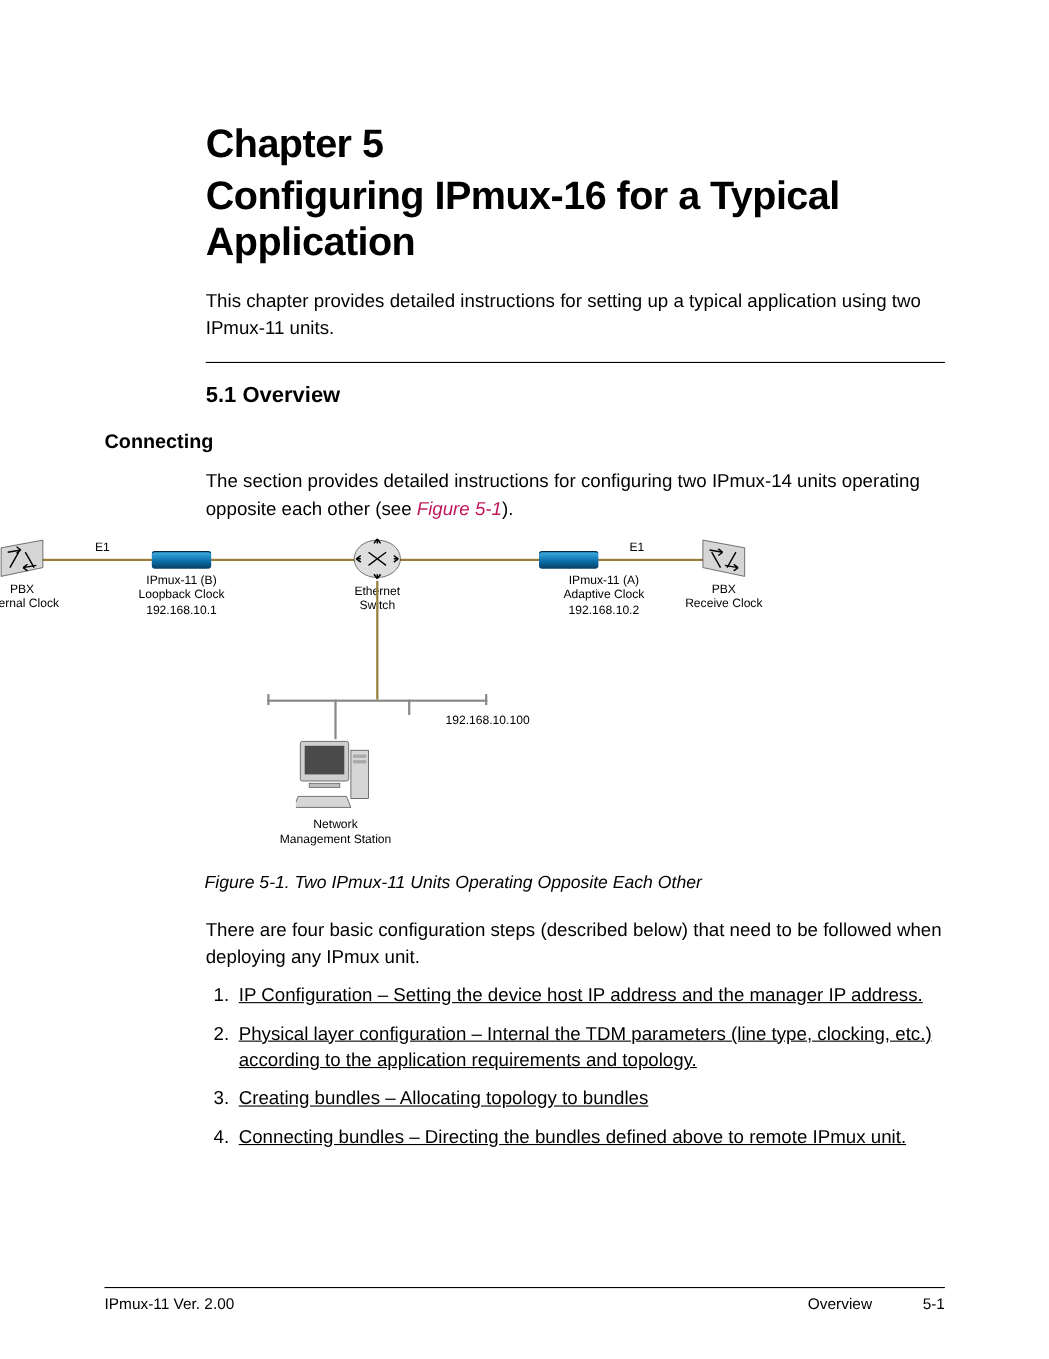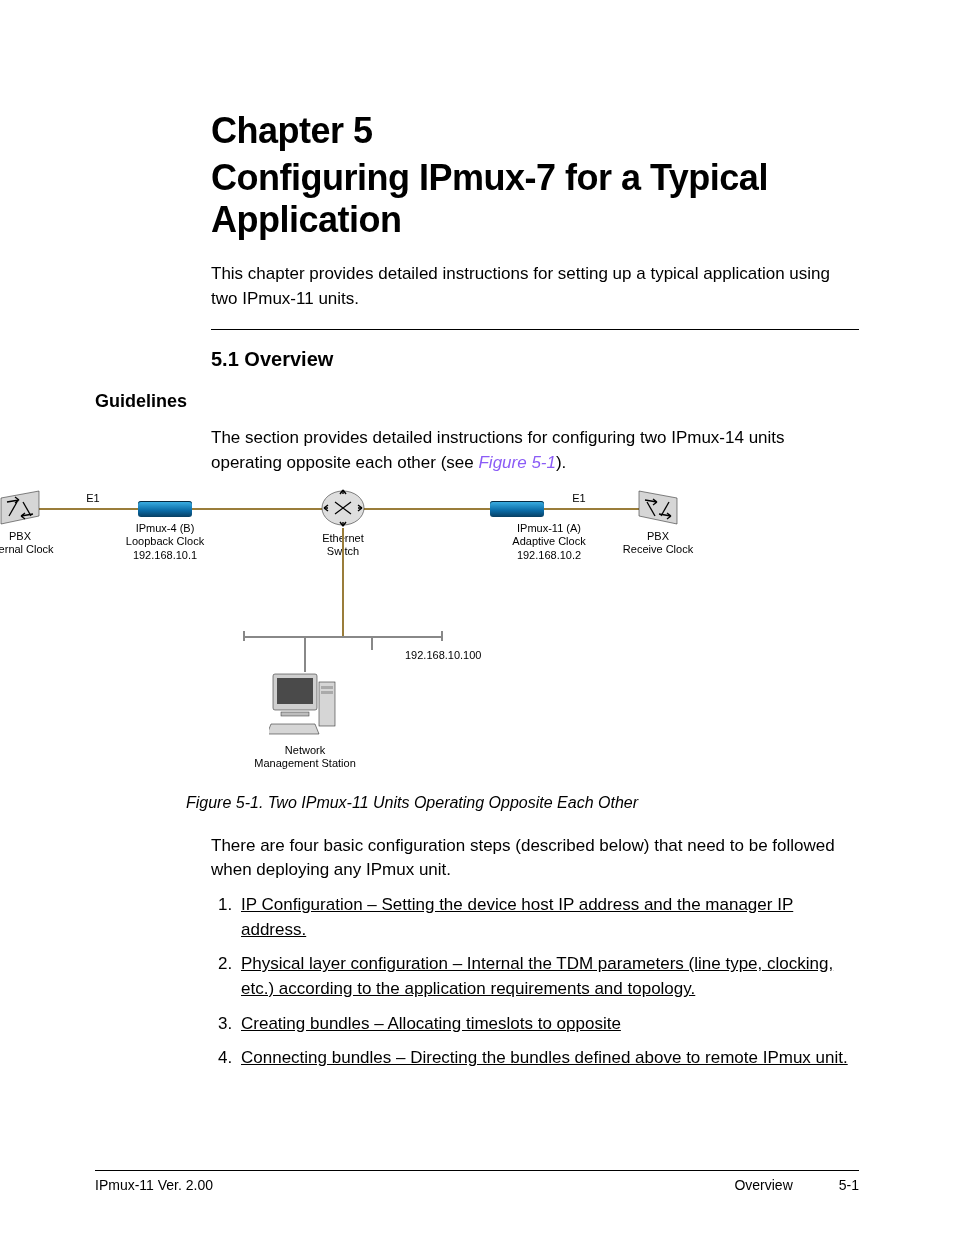--- a/index.html
+++ b/index.html
@@ -10,21 +10,21 @@
     color: #000;
   }
   .page {
     width: 954px;
     height: 1235px;
     box-sizing: border-box;
     padding: 110px 95px 40px 95px;
     position: relative;
   }
   .content {
-    margin-left: 116px;
+    margin-left: 92px;
   }
   h1.chapter {
     font-size: 36px;
     font-weight: 700;
     margin: 0 0 6px 0;
     line-height: 1.15;
     letter-spacing: -0.5px;
   }
   h1.title {
     font-size: 36px;
@@ -53,21 +53,21 @@
     font-weight: 700;
     margin: 0 0 14px 0;
     margin-left: 0;
   }
   .body-text {
     font-size: 17px;
     line-height: 1.45;
     margin: 0 0 10px 0;
   }
   a.figref {
-    color: #8b5cf6;
+    color: #be185d;
     font-style: italic;
     text-decoration: none;
   }
   .figure-wrap {
     margin: 8px 0 8px -130px;
     width: calc(100% + 130px);
   }
   .figure-caption {
     text-align: center;
     font-style: italic;
@@ -171,27 +171,27 @@
     transform: translateX(-50%);
   }
 </style>
 </head>
 <body>
 
 <div class="page">
 
   <div class="content">
     <h1 class="chapter">Chapter 5</h1>
-    <h1 class="title">Configuring IPmux-7 for a Typical Application</h1>
+    <h1 class="title">Configuring IPmux-16 for a Typical Application</h1>
     <p class="intro">This chapter provides detailed instructions for setting up a typical application using two IPmux-11 units.</p>
     <hr class="rule">
     <h2 class="section">5.1  Overview</h2>
   </div>
 
-  <h3 class="sub">Guidelines</h3>
+  <h3 class="sub">Connecting</h3>
 
   <div class="content">
     <p class="body-text">
       <span>The section provides detailed instructions for configuring two IPmux-14 units operating opposite each other (see </span><a href="#" class="figref">Figure 5-1</a><span>).</span>
     </p>
   </div>
 
   <div class="figure-wrap">
     <div class="diagram">
 
@@ -205,21 +205,21 @@
           <path d="M12 26 L20 12" stroke="#000" stroke-width="1.3"></path>
           <path d="M26 12 L34 26" stroke="#000" stroke-width="1.3"></path>
         </svg>
       </div>
       <div class="node-label" style="left:55px; top:44px; white-space:pre;">PBX
 Internal Clock</div>
 
       <div class="link-label" style="left:128px; top:6px;">E1</div>
 
       <div class="modem" style="left:200px; top:15px;"></div>
-      <div class="node-label" style="left:200px; top:36px; white-space:pre;">IPmux-4 (B)
+      <div class="node-label" style="left:200px; top:36px; white-space:pre;">IPmux-11 (B)
 Loopback Clock
 192.168.10.1</div>
 
       <div class="switch" style="left:378px; top:22px;">
         <svg viewBox="0 0 46 40" width="46" height="40">
           <ellipse cx="23" cy="20" rx="21" ry="17" fill="#dedede" stroke="#333" stroke-width="0.6"></ellipse>
           <path d="M23 6 L23 2 M23 34 L23 38 M8 20 L4 20 M38 20 L42 20" stroke="#000" stroke-width="1.4"></path>
           <path d="M23 2 L20 6 M23 2 L26 6 M23 38 L20 34 M23 38 L26 34 M4 20 L8 17 M4 20 L8 23 M42 20 L38 17 M42 20 L38 23" stroke="#000" stroke-width="1.4" fill="none"></path>
           <path d="M15 14 L31 26 M31 14 L15 26" stroke="#000" stroke-width="1.2"></path>
         </svg>
@@ -278,21 +278,21 @@
     </div>
     <div class="figure-caption">Figure 5-1.  Two IPmux-11 Units Operating Opposite Each Other</div>
   </div>
 
 
   <div class="content">
     <p class="body-text">There are four basic configuration steps (described below) that need to be followed when deploying any IPmux unit.</p>
     <ol class="steps">
       <li>IP Configuration – Setting the device host IP address and the manager IP address.</li>
       <li>Physical layer configuration – Internal the TDM parameters (line type, clocking, etc.) according to the application requirements and topology.</li>
-      <li>Creating bundles – Allocating timeslots to opposite</li>
+      <li>Creating bundles – Allocating topology to bundles</li>
       <li>Connecting bundles – Directing the bundles defined above to remote IPmux unit.</li>
     </ol>
   </div>
 
   <div class="footer">
     <div class="footer-line">
       <span>IPmux-11 Ver. 2.00</span>
       <span class="footer-right">
         <span>Overview</span>
         <span>5-1</span>

